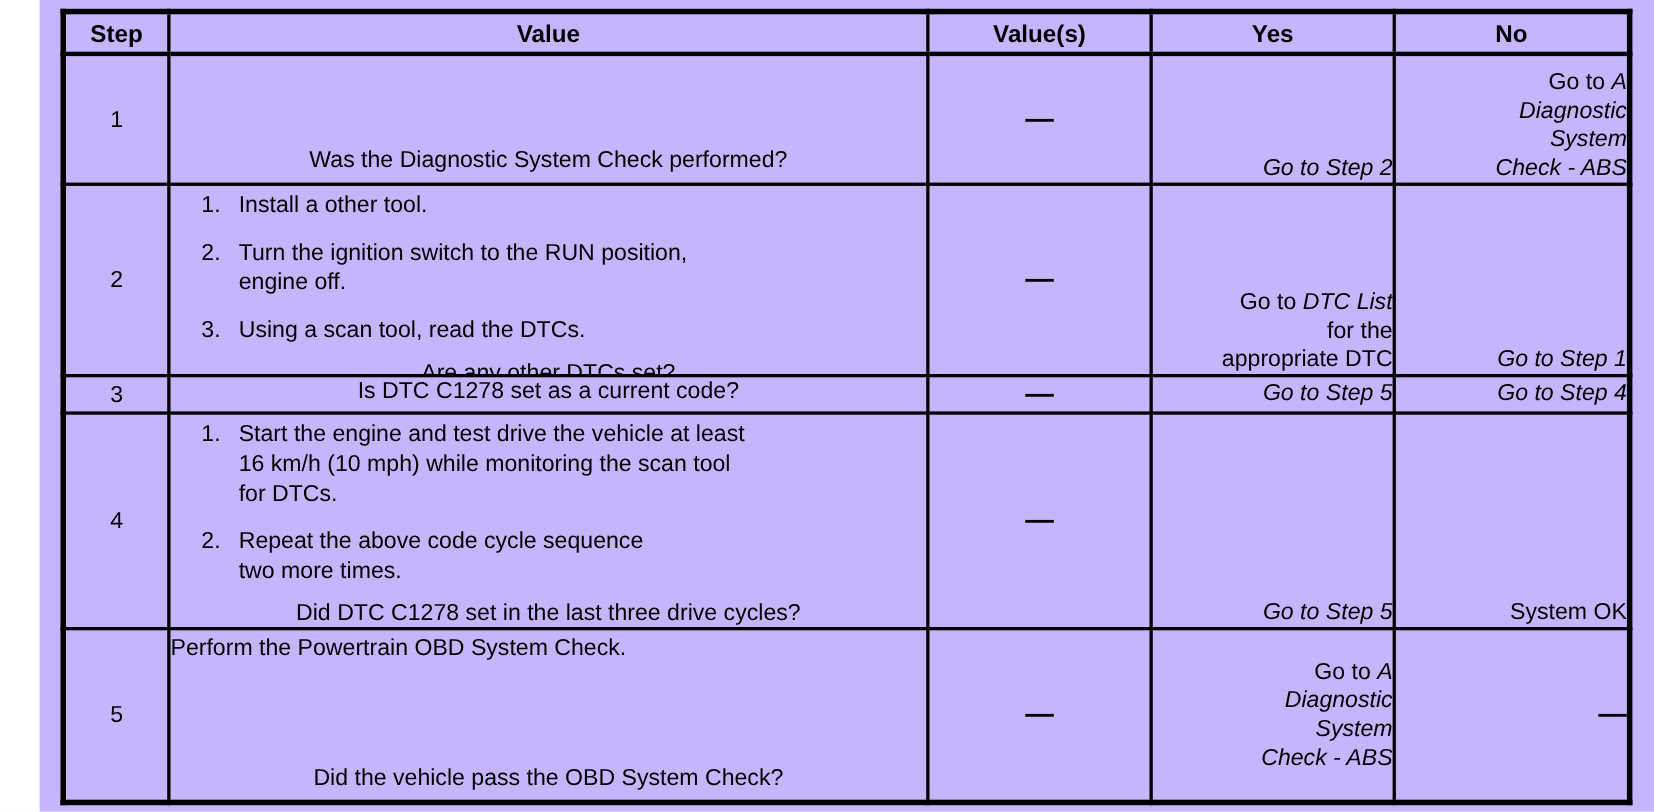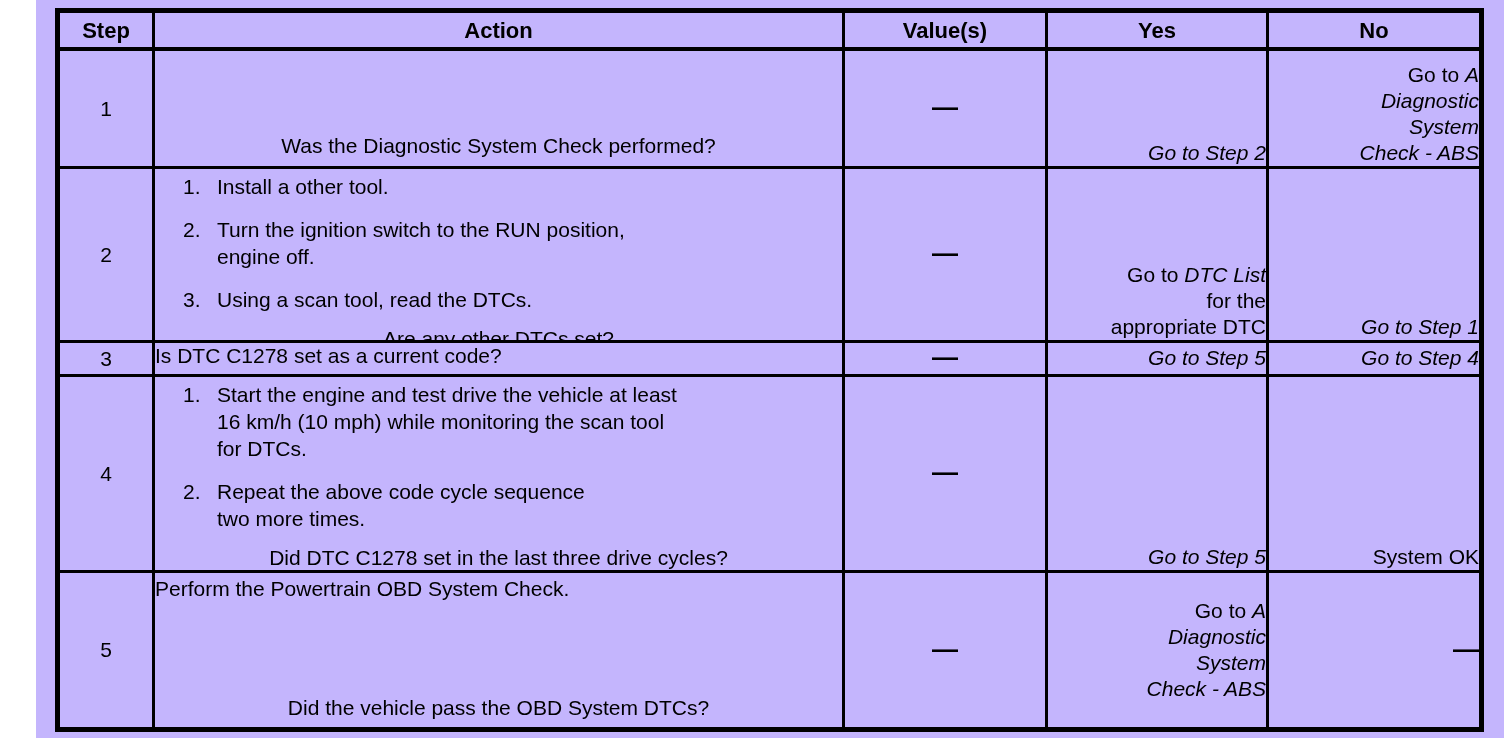--- a/index.html
+++ b/index.html
@@ -88,21 +88,21 @@
     <colgroup>
       <col style="width:96px">
       <col style="width:690px">
       <col style="width:203px">
       <col style="width:221px">
       <col style="width:214px">
     </colgroup>
     <thead>
       <tr>
         <th>Step</th>
-        <th>Action</th>
+        <th>Value</th>
         <th>Value(s)</th>
         <th>Yes</th>
         <th>No</th>
       </tr>
     </thead>
     <tbody id="tbody">
         <tr style="height: 118px;">
           <td class="step-cell"><span>1</span></td>
           <td class="action-cell">
             <div class="action-inner fill" style="height: 108px;">
@@ -146,21 +146,21 @@
             <div class="line"><span>for the</span></div>
             <div class="line"><span>appropriate DTC</span></div>
           </td>
           <td class="no-cell va-bot">
             <div class="line"><span class="seg-i">Go to Step 1</span></div>
           </td>
         </tr>
         <tr style="height: 34px;">
           <td class="step-cell"><span>3</span></td>
           <td class="action-cell">
-            <div class="action-inner center" style="height: 26px;">
+            <div class="action-inner center" style="height: 26px; align-items: center;">
               <div class="question">Is DTC C1278 set as a current code?</div>
             </div>
           </td>
           <td class="value-cell va-mid"><span class="dash">—</span></td>
           <td class="yes-cell va-mid">
             <div class="line"><span class="seg-i">Go to Step 5</span></div>
           </td>
           <td class="no-cell va-mid">
             <div class="line"><span class="seg-i">Go to Step 4</span></div>
           </td>
@@ -189,21 +189,21 @@
           </td>
           <td class="no-cell va-bot">
             <div class="line"><span>System OK</span></div>
           </td>
         </tr>
         <tr style="height: 158px;">
           <td class="step-cell"><span>5</span></td>
           <td class="action-cell">
             <div class="action-inner fill" style="height: 148px;">
               <div class="intro">Perform the Powertrain OBD System Check.</div>
-              <div class="question">Did the vehicle pass the OBD System DTCs?</div>
+              <div class="question">Did the vehicle pass the OBD System Check?</div>
             </div>
           </td>
           <td class="value-cell va-mid"><span class="dash">—</span></td>
           <td class="yes-cell va-mid">
             <div class="line"><span>Go to </span><span class="seg-i">A</span></div>
             <div class="line"><span class="seg-i">Diagnostic</span></div>
             <div class="line"><span class="seg-i">System</span></div>
             <div class="line"><span class="seg-i">Check - ABS</span></div>
           </td>
           <td class="no-cell va-mid">

